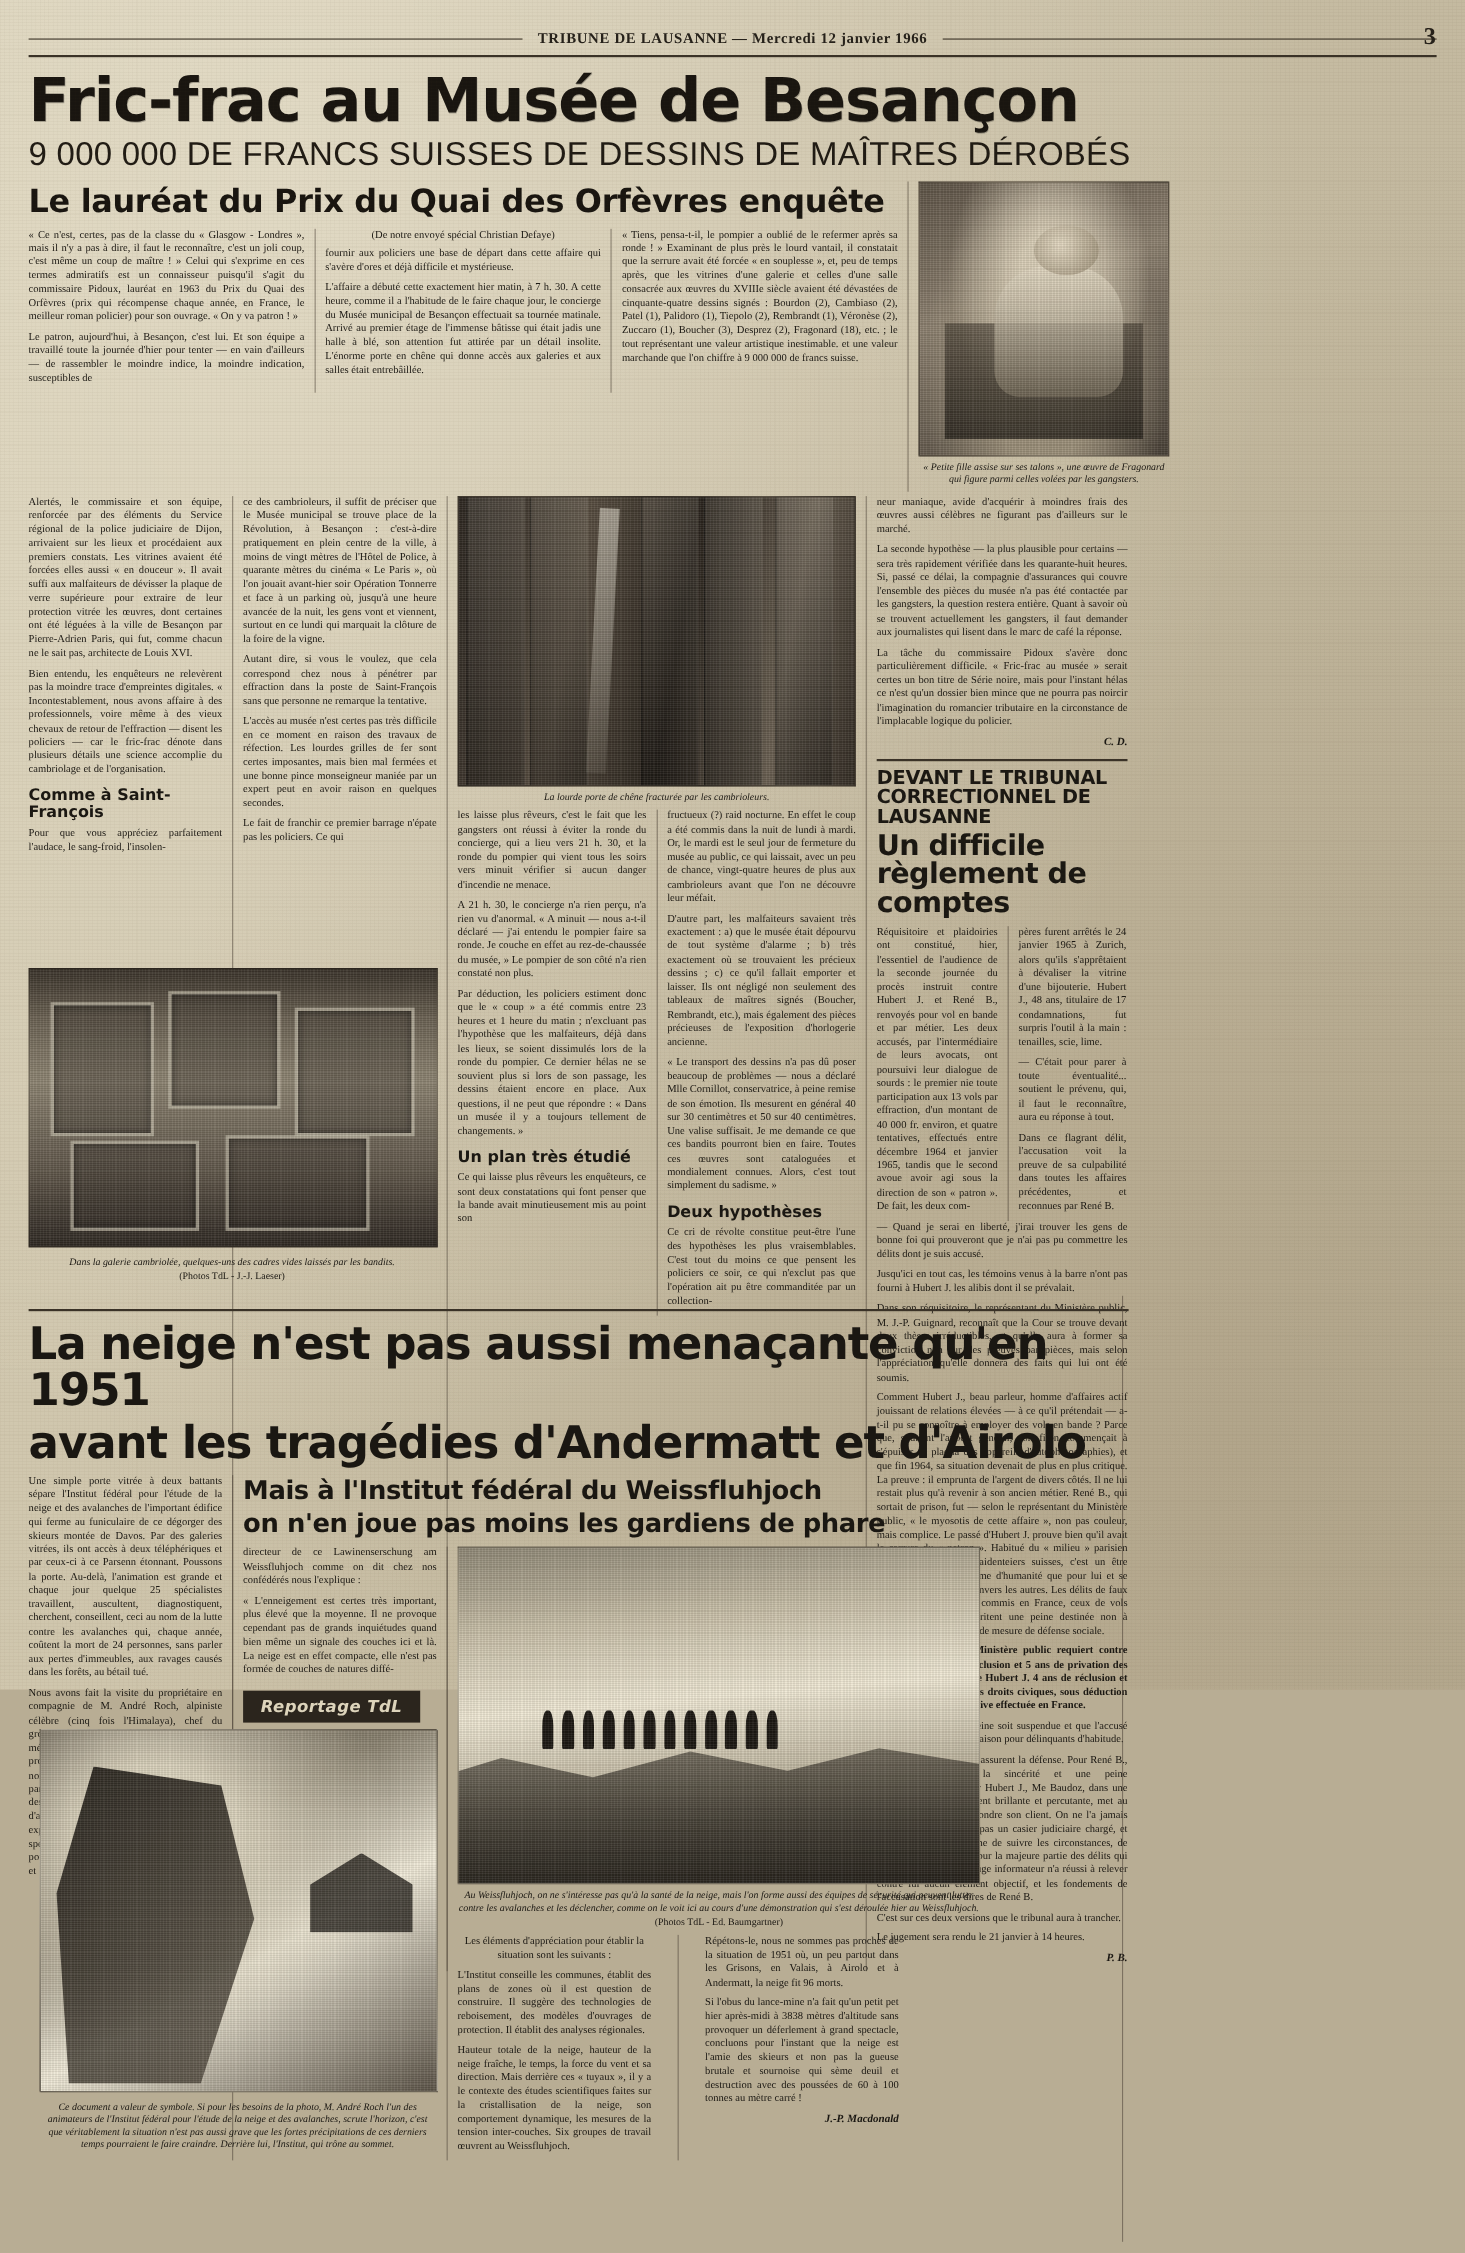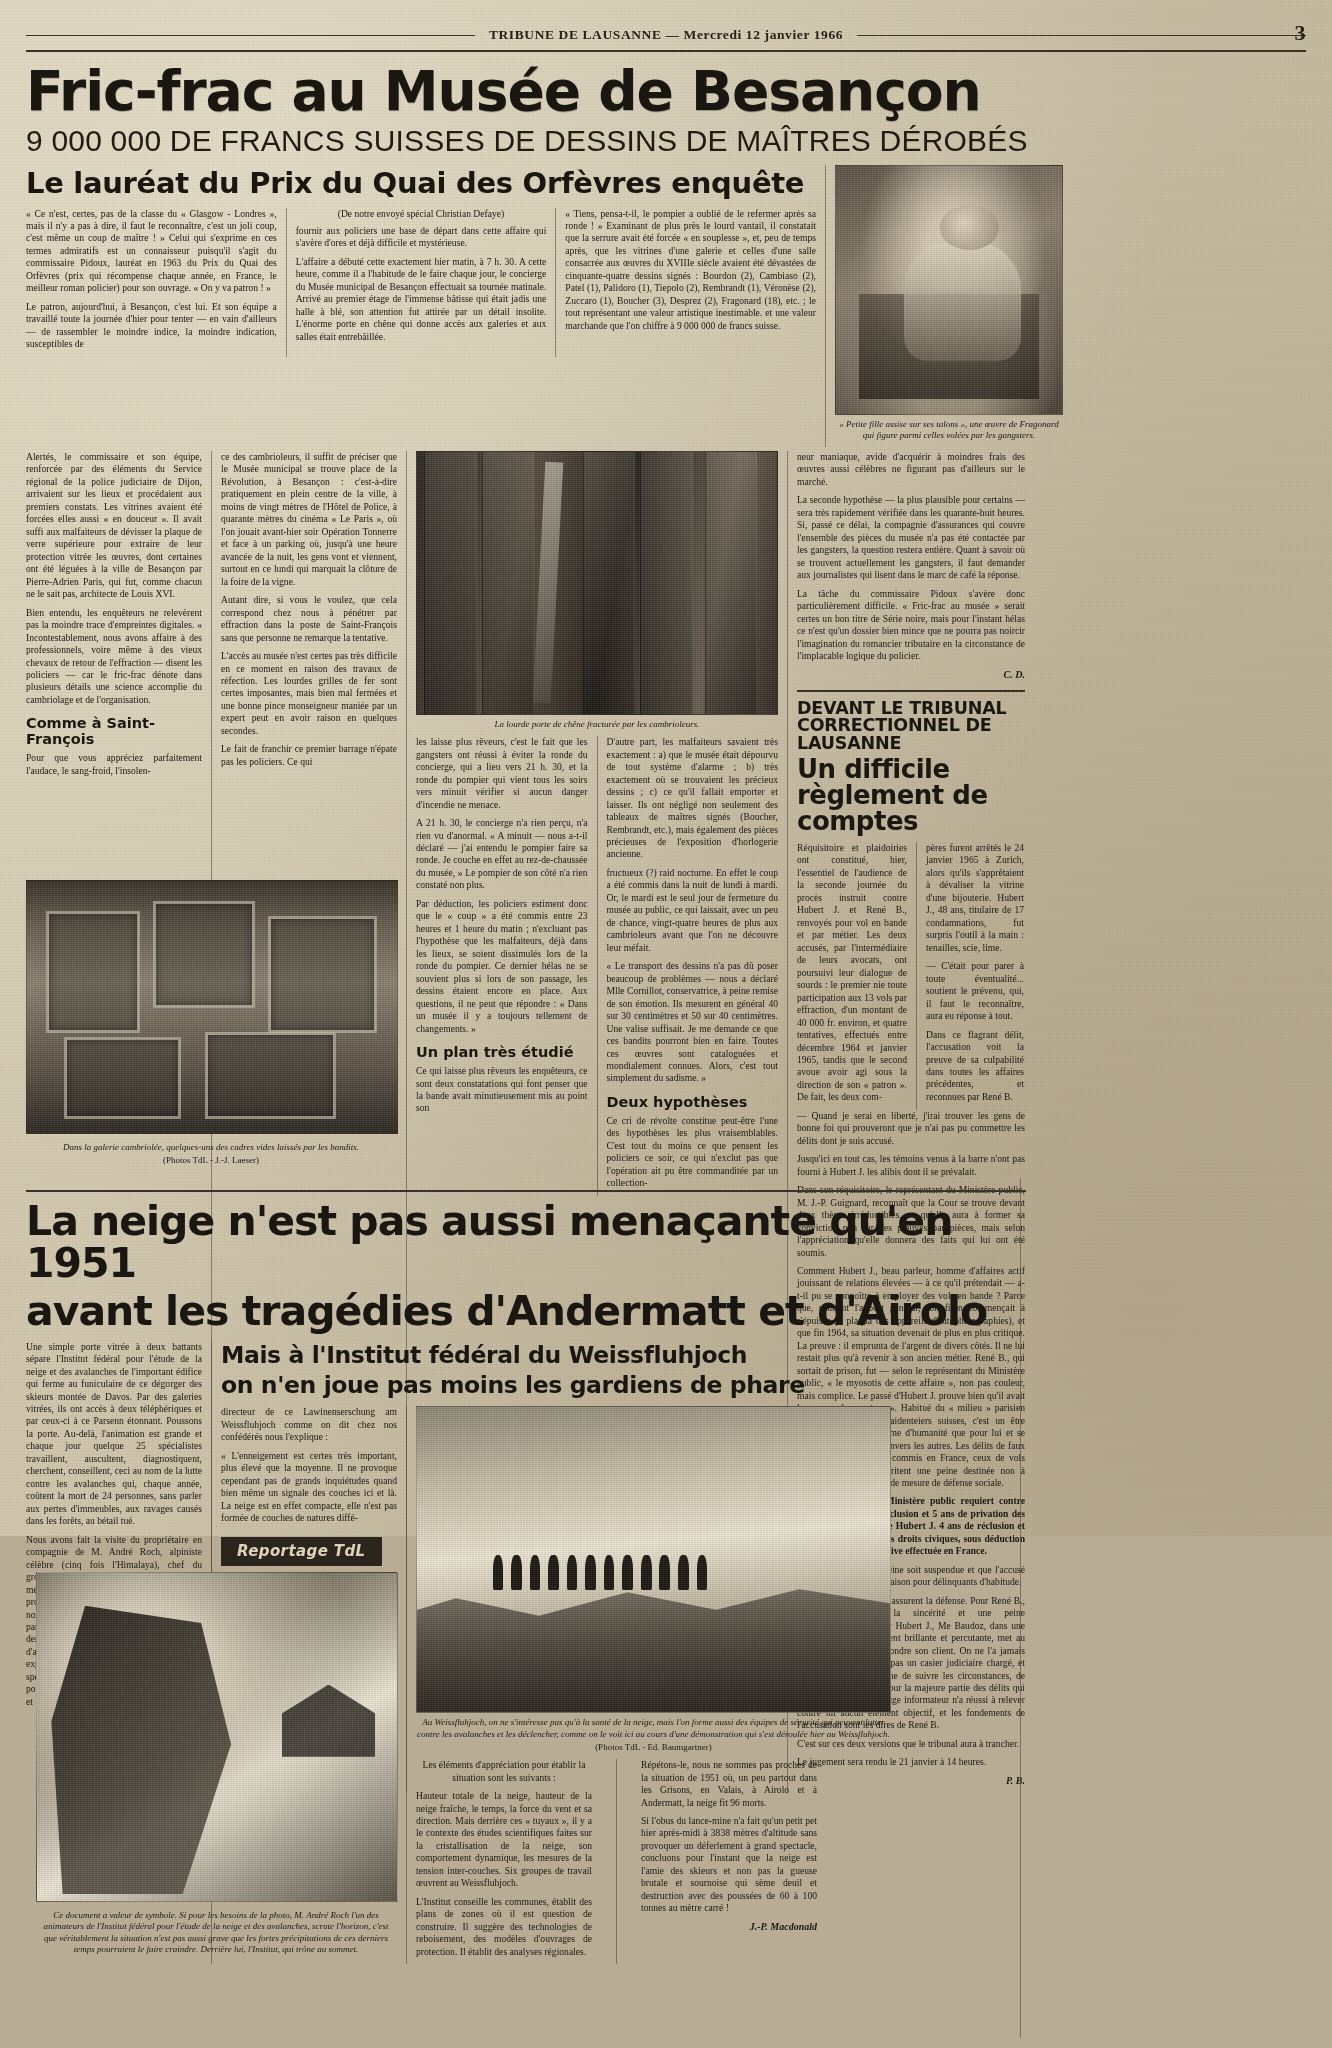--- a/index.html
+++ b/index.html
@@ -371,22 +371,22 @@
       <div class="cols">
         <div class="col" style="width: 176px;">
           <p>les laisse plus rêveurs, c'est le fait que les gangsters ont réussi à éviter la ronde du concierge, qui a lieu vers 21 h. 30, et la ronde du pompier qui vient tous les soirs vers minuit vérifier si aucun danger d'incendie ne menace.</p>
           <p>A 21 h. 30, le concierge n'a rien perçu, n'a rien vu d'anormal. « A minuit — nous a-t-il déclaré — j'ai entendu le pompier faire sa ronde. Je couche en effet au rez-de-chaussée du musée, » Le pompier de son côté n'a rien constaté non plus.</p>
           <p>Par déduction, les policiers estiment donc que le « coup » a été commis entre 23 heures et 1 heure du matin ; n'excluant pas l'hypothèse que les malfaiteurs, déjà dans les lieux, se soient dissimulés lors de la ronde du pompier. Ce dernier hélas ne se souvient plus si lors de son passage, les dessins étaient encore en place. Aux questions, il ne peut que répondre : « Dans un musée il y a toujours tellement de changements. »</p>
           <div class="sub-h">Un plan très étudié</div>
           <p>Ce qui laisse plus rêveurs les enquêteurs, ce sont deux constatations qui font penser que la bande avait minutieusement mis au point son</p>
         </div>
         <div class="vrule"></div>
         <div class="col" style="width: 176px;">
+          <p>fructueux (?) raid nocturne. En effet le coup a été commis dans la nuit de lundi à mardi. Or, le mardi est le seul jour de fermeture du musée au public, ce qui laissait, avec un peu de chance, vingt-quatre heures de plus aux cambrioleurs avant que l'on ne découvre leur méfait.</p>
           <p>D'autre part, les malfaiteurs savaient très exactement : a) que le musée était dépourvu de tout système d'alarme ; b) très exactement où se trouvaient les précieux dessins ; c) ce qu'il fallait emporter et laisser. Ils ont négligé non seulement des tableaux de maîtres signés (Boucher, Rembrandt, etc.), mais également des pièces précieuses de l'exposition d'horlogerie ancienne.</p>
-          <p>fructueux (?) raid nocturne. En effet le coup a été commis dans la nuit de lundi à mardi. Or, le mardi est le seul jour de fermeture du musée au public, ce qui laissait, avec un peu de chance, vingt-quatre heures de plus aux cambrioleurs avant que l'on ne découvre leur méfait.</p>
           <p>« Le transport des dessins n'a pas dû poser beaucoup de problèmes — nous a déclaré Mlle Cornillot, conservatrice, à peine remise de son émotion. Ils mesurent en général 40 sur 30 centimètres et 50 sur 40 centimètres. Une valise suffisait. Je me demande ce que ces bandits pourront bien en faire. Toutes ces œuvres sont cataloguées et mondialement connues. Alors, c'est tout simplement du sadisme. »</p>
           <div class="sub-h">Deux hypothèses</div>
           <p>Ce cri de révolte constitue peut-être l'une des hypothèses les plus vraisemblables. C'est tout du moins ce que pensent les policiers ce soir, ce qui n'exclut pas que l'opération ait pu être commanditée par un collection-</p>
         </div>
       </div>
     </div>
     <div class="vrule"></div>
 
     <div class="col" style="width: 228px;">
       <p>neur maniaque, avide d'acquérir à moindres frais des œuvres aussi célèbres ne figurant pas d'ailleurs sur le marché.</p>
@@ -477,22 +477,22 @@
                 <i></i>
                 <i></i>
               </div>
               <div class="pnoise"></div>
             </div>
             <div class="caption">Au Weissfluhjoch, on ne s'intéresse pas qu'à la santé de la neige, mais l'on forme aussi des équipes de sécurité qui peuvent lutter contre les avalanches et les déclencher, comme on le voit ici au cours d'une démonstration qui s'est déroulée hier au Weissfluhjoch.</div>
             <div class="caption nonital" style="font-style:normal; margin-top:-4px;">(Photos TdL - Ed. Baumgartner)</div>
             <div class="cols" style="margin-top:4px;gap:15px;">
               <div class="col" style="width: 176px;">
                 <p style="text-align:center;">Les éléments d'appréciation pour établir la situation sont les suivants :</p>
+                <p>L'Institut conseille les communes, établit des plans de zones où il est question de construire. Il suggère des technologies de reboisement, des modèles d'ouvrages de protection. Il établit des analyses régionales.</p>
                 <p>Hauteur totale de la neige, hauteur de la neige fraîche, le temps, la force du vent et sa direction. Mais derrière ces « tuyaux », il y a le contexte des études scientifiques faites sur la cristallisation de la neige, son comportement dynamique, les mesures de la tension inter-couches. Six groupes de travail œuvrent au Weissfluhjoch.</p>
-                <p>L'Institut conseille les communes, établit des plans de zones où il est question de construire. Il suggère des technologies de reboisement, des modèles d'ouvrages de protection. Il établit des analyses régionales.</p>
               </div>
               <div class="vrule"></div>
               <div class="col" style="width: 176px;">
                 <p>Répétons-le, nous ne sommes pas proches de la situation de 1951 où, un peu partout dans les Grisons, en Valais, à Airolo et à Andermatt, la neige fit 96 morts.</p>
                 <p>Si l'obus du lance-mine n'a fait qu'un petit pet hier après-midi à 3838 mètres d'altitude sans provoquer un déferlement à grand spectacle, concluons pour l'instant que la neige est l'amie des skieurs et non pas la gueuse brutale et sournoise qui sème deuil et destruction avec des poussées de 60 à 100 tonnes au mètre carré !</p>
                 <div class="sig">J.-P. Macdonald</div>
               </div>
             </div>
           </div>
         </div>

